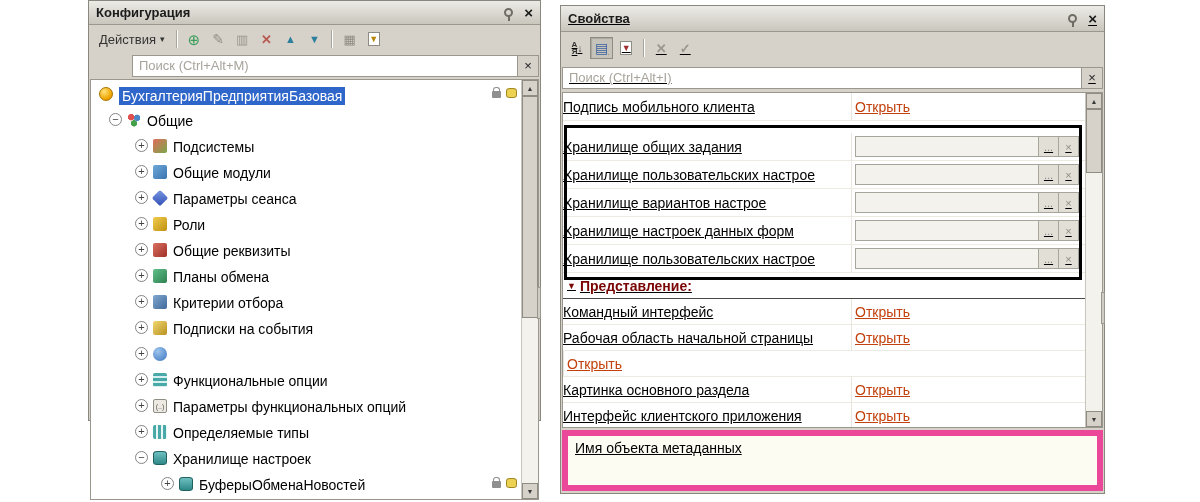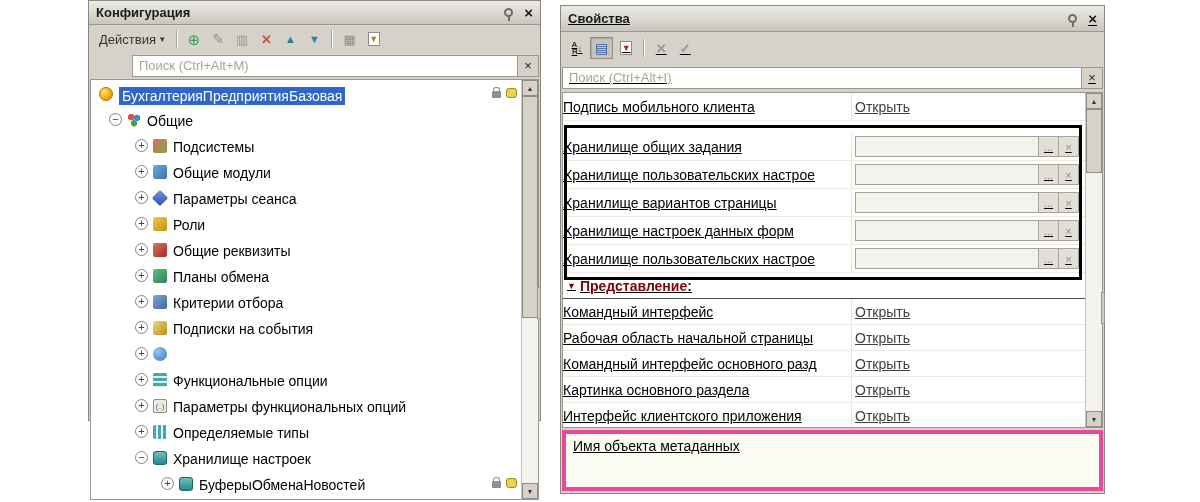--- a/index.html
+++ b/index.html
@@ -92,30 +92,30 @@
   .sb-thumb { position:absolute; left:0; width:16px; background:#d6d2ca; border:1px solid #8f8c84; }
 
   
   .props { position:relative; background:#fff; border:1px solid #9a978f; margin:0 1px; height:336px; overflow:hidden; }
   .rows { margin-right:17px; }
   .prow { display:flex; align-items:center; height:28px; border-bottom:1px solid #edeae2; }
   .lrow { display:flex; align-items:center; height:26px; border-bottom:1px solid #edeae2; }
   .spacer-row { height:12px; }
   .plabel { width:288px; white-space:nowrap; overflow:hidden; flex:none; }
   .pval { flex:1; display:flex; align-items:center; height:100%; border-left:1px solid #e8e5dd; padding:0 6px 0 3px; }
-  .plink { text-decoration:underline; color:#404040; cursor:default; }
+  .plink { text-decoration:underline; color:#c2410c; cursor:default; }
   .pinput { flex:1; height:21px; min-width:0; border:1px solid #a7a49c; background:#f4f2ec; outline:none; }
   .pbtn { width:21px; height:21px; margin-left:-1px; border:1px solid #a7a49c; background:#e2dfd7; color:#8f8c85;
     font-size:11px; display:flex; align-items:center; justify-content:center; flex:none; }
   .section-row { height:26px; display:flex; align-items:center; padding-left:4px;
     color:#7a0505; font-weight:bold; border-bottom:1px solid #4a4a4a; }
   .section-caret { font-size:9px; margin-right:4px; color:#7a0505; }
   .highlight-box { position:absolute; left:1px; right:20px; top:32px; height:155px;
     border:3px solid #000; pointer-events:none; z-index:6; }
-  .desc-pane { margin:2px 1px 0; height:61px; background:#fdfcf2; border:4px solid #ec4899; padding:4px 7px; }
+  .desc-pane { margin:2px 1px 0; height:61px; background:#fdfcf2; border:6px solid #ec4899; padding:4px 7px; }
 
   .edge-handle { position:absolute; right:-1px; top:286px; width:4px; height:32px;
     background:#cfccc4; border:1px solid #9a978f; }
 
   .az-stack { font-size:8px; line-height:7px; display:inline-block; text-align:center; font-weight:bold; color:#333; }
   .mini-page { width:12px; height:14px; border:1px solid #8f8c84; background:#fff;
     display:flex; align-items:center; justify-content:center; }
 </style>
 </head>
 <body>
@@ -343,21 +343,21 @@
       <div class="prow">
         <span class="plabel">Хранилище пользовательских настрое</span>
         <span class="pval">
           <input class="pinput" style="">
           <span class="pbtn">...</span>
           <span class="pbtn">×</span>
         </span>
       </div>
 
       <div class="prow">
-        <span class="plabel">Хранилище вариантов страницы</span>
+        <span class="plabel">Хранилище вариантов настрое</span>
         <span class="pval">
           <input class="pinput" style="">
           <span class="pbtn">...</span>
           <span class="pbtn">×</span>
         </span>
       </div>
 
       <div class="prow">
         <span class="plabel">Хранилище настроек данных форм</span>
         <span class="pval">
@@ -387,21 +387,20 @@
             <a class="plink">Открыть</a>
           </span>
       </div>
       <div class="lrow">
         <span class="plabel">Рабочая область начальной страницы</span>
         <span class="pval">
             <a class="plink">Открыть</a>
           </span>
       </div>
       <div class="lrow">
-        <span class="plabel">Командный интерфейс основного разд</span>
         <span class="pval">
             <a class="plink">Открыть</a>
           </span>
       </div>
       <div class="lrow">
         <span class="plabel">Картинка основного раздела</span>
         <span class="pval">
             <a class="plink">Открыть</a>
           </span>
       </div>

